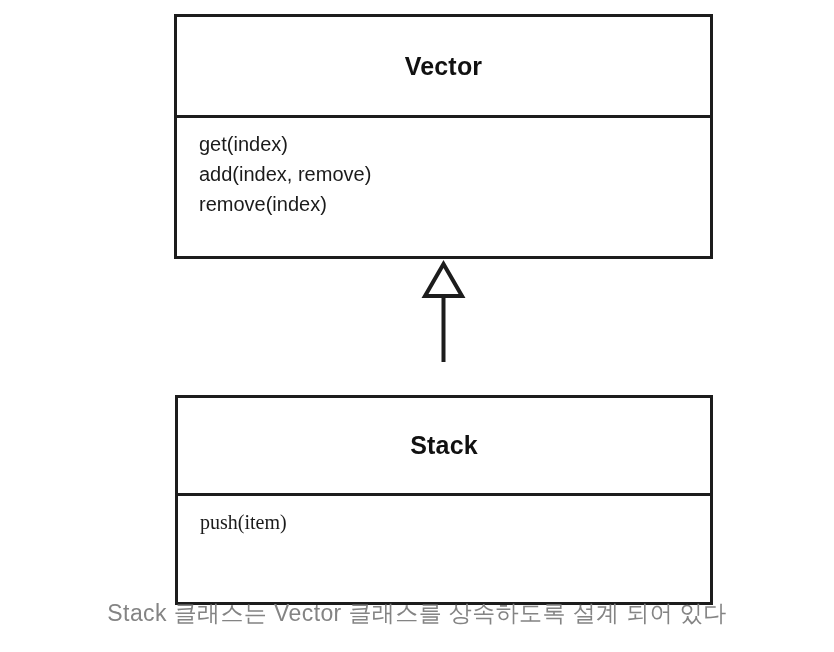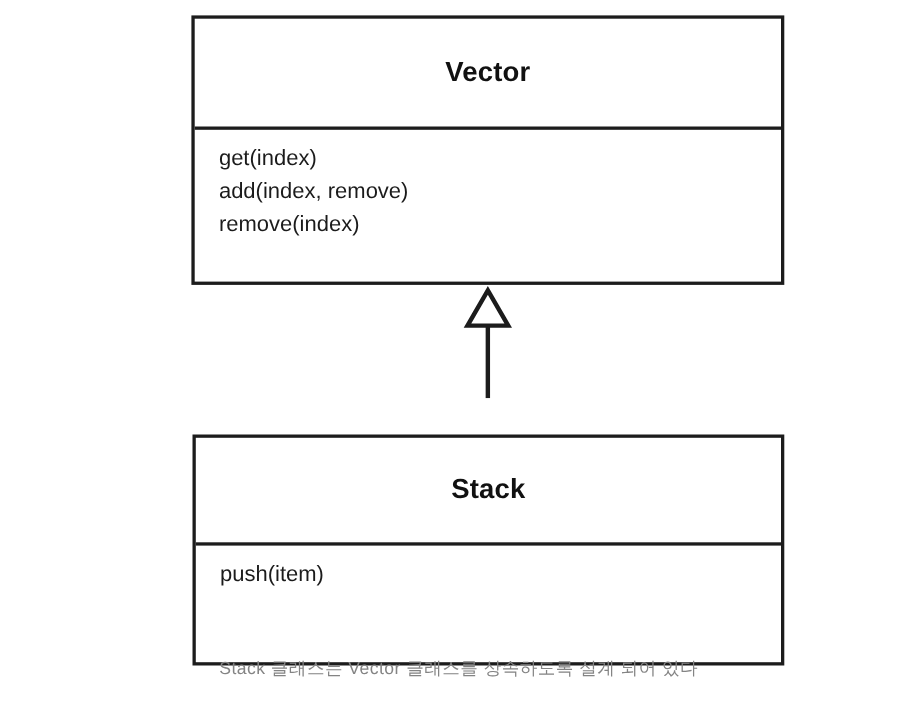--- a/index.html
+++ b/index.html
@@ -63,39 +63,39 @@
 
   
   #stack-class {
     left: 175px;
     top: 359px;
     width: 538px;
     height: 210px;
     margin-top: 36px;
   }
   #stack-class .uml-class-name { height: 101px; }
-  #stack-class .uml-members { height: 109px; }
+  #stack-class .uml-members { height: 109px; font-family: Liberation Serif, serif; }
 
   
   #generalization {
     position: absolute;
     left: 420px;
     top: 260px;
     width: 48px;
     height: 102px;
   }
 
   
   #caption {
     position: absolute;
     left: 0;
     top: 598px;
     width: 834px;
     text-align: center;
-    font-size: 16px;
+    font-size: 23px;
     color: #848484;
     letter-spacing: 0.4px;
     white-space: nowrap;
   }
 </style>
 </head>
 <body>
 
 <div id="canvas">
 

